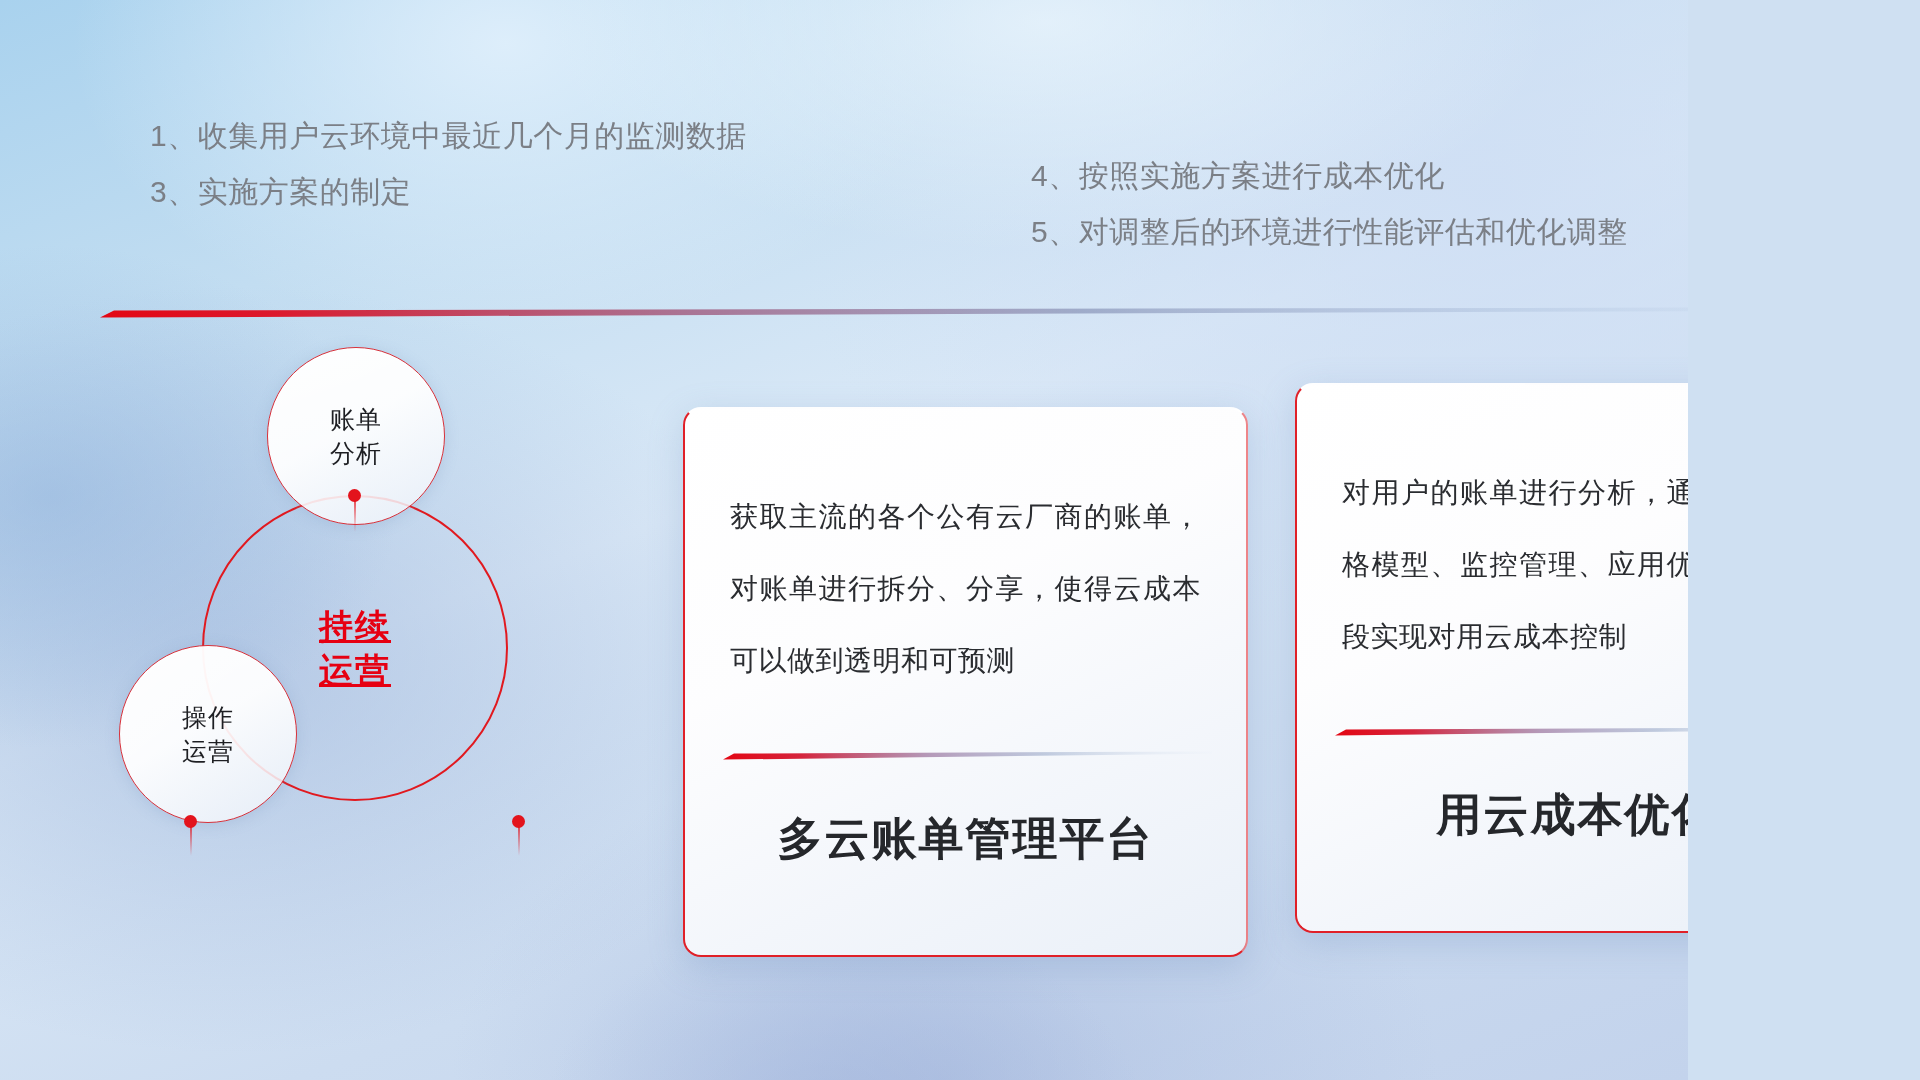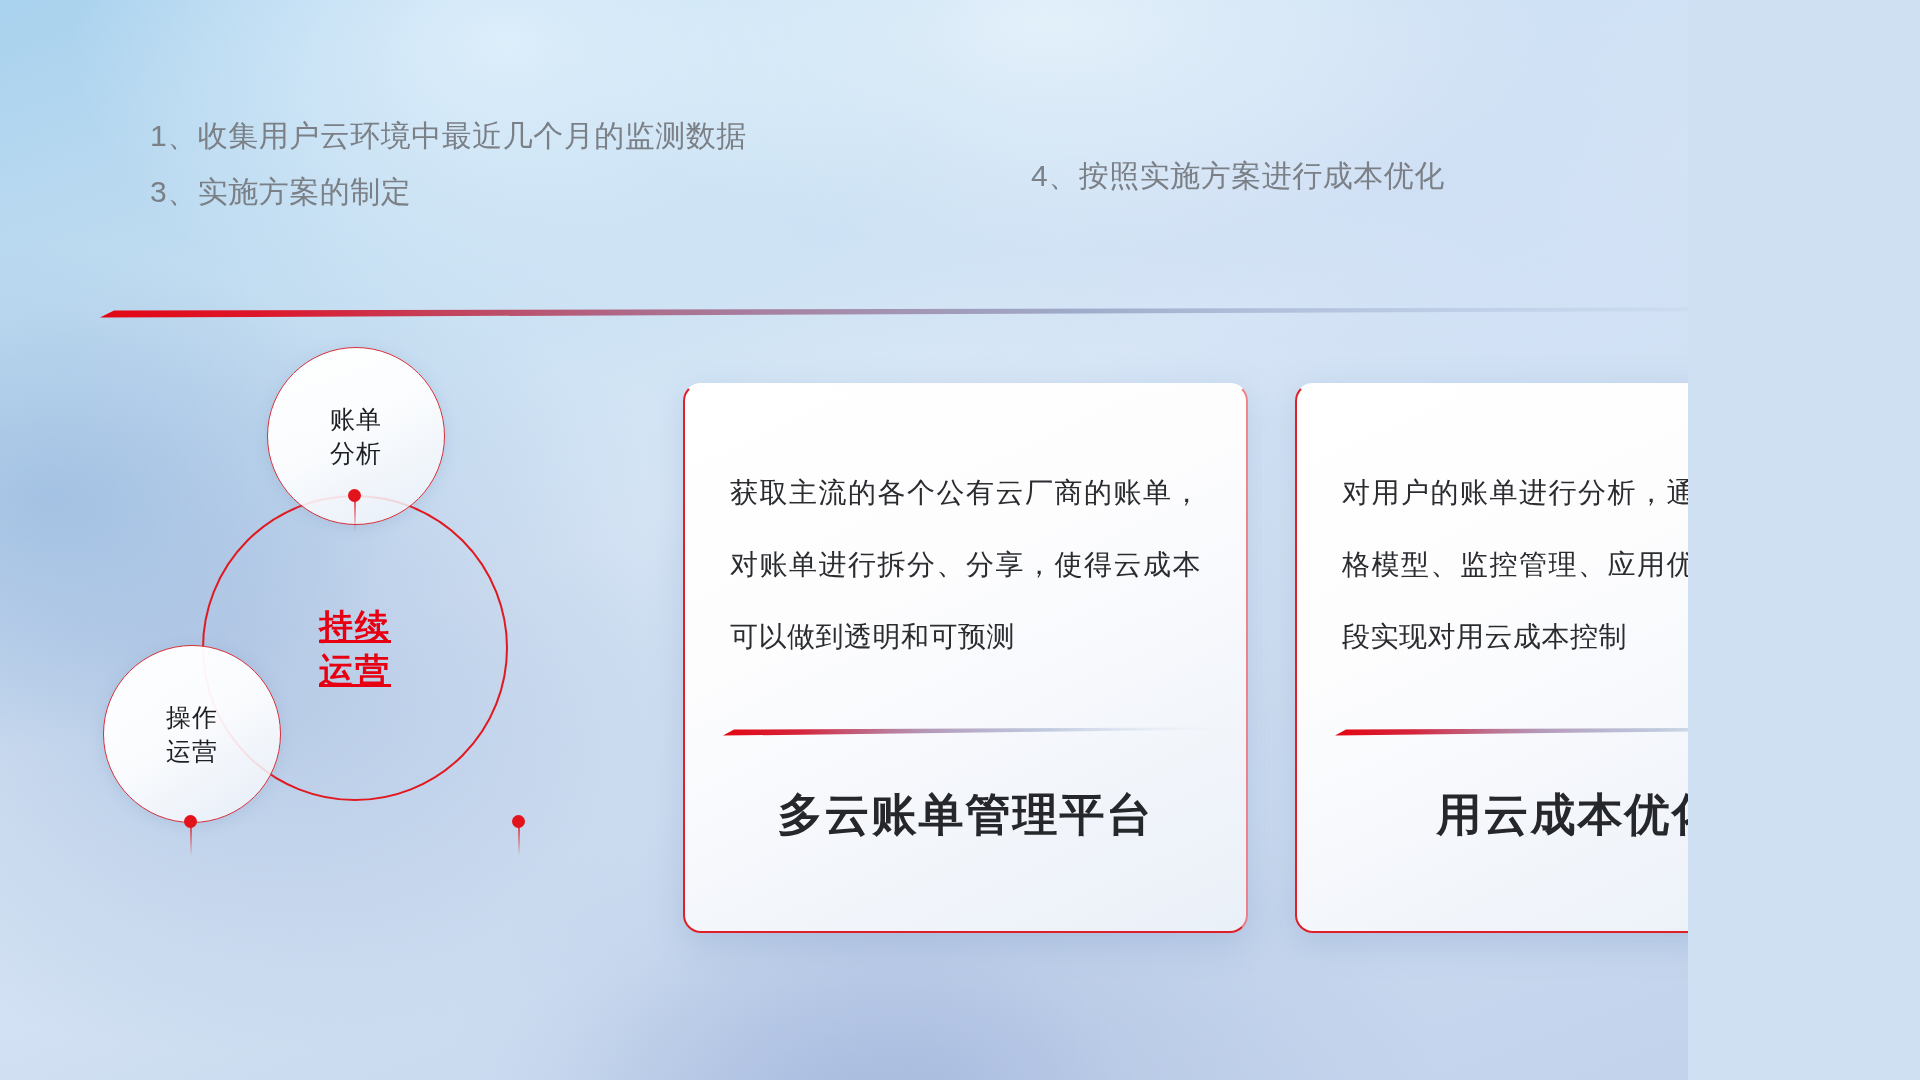--- a/index.html
+++ b/index.html
@@ -89,21 +89,21 @@
     text-align: center;
   }
   .lobe-label {
     font-size: 25px;
     line-height: 34px;
     font-weight: 400;
     color: #1e1f23;
     letter-spacing: 1px;
   }
   #lobe-top   { left: 172px; top: 2px;   width: 176px; height: 176px; }
-  #lobe-left  { left: 8px;   top: 300px; width: 176px; height: 176px; text-align: right; }
+  #lobe-left  { left: 24px;   top: 300px; width: 176px; height: 176px; text-align: right; }
   #lobe-right { left: 335px; top: 300px; width: 176px; height: 176px; }
 
   #ring {
     position: absolute;
     left: 107px;
     top: 150px;
     width: 306px;
     height: 306px;
     border-radius: 50%;
     border: 2.2px solid #e1191f;
@@ -153,21 +153,21 @@
     border-radius: 18px;
     box-sizing: border-box;
     border: 2px solid #e02028;
     border-top-color: rgba(255,255,255,0.9);
     border-right-color: rgba(224,32,40,0.55);
     background:
       linear-gradient(155deg, #ffffff 0%, #fdfdfe 38%, #f3f6fb 70%, #eaf0f8 100%);
     box-shadow: 0 10px 34px rgba(110,145,190,0.28);
     overflow: hidden;
   }
-  #card-1 { left: 683px; }
+  #card-1 { left: 683px; margin-top: 24px; }
   #card-2 { left: 1295px; }
 
   .card-body {
     position: absolute;
     left: 45px;
     right: 45px;
     top: 72px;
     font-size: 28px;
     line-height: 72px;
     color: #2a2c30;
@@ -201,20 +201,21 @@
 
   <div id="bullets">
 
     <div class="bullet-col" id="col-left">
       <div class="bullet-line">1、收集用户云环境中最近几个月的监测数据</div>
       <div class="bullet-line">3、实施方案的制定</div>
     </div>
 
     <div class="bullet-col" id="col-right">
       <div class="bullet-line">4、按照实施方案进行成本优化</div>
+      <div class="bullet-line">5、对调整后的环境进行性能评估和优化调整</div>
     </div>
   </div>
 
   <svg id="divider" viewBox="0 0 1790 11" preserveAspectRatio="none">
     <defs>
       <linearGradient id="divGrad" x1="0" y1="0" x2="1" y2="0">
         <stop offset="0" stop-color="#e30613" stop-opacity="1"></stop>
         <stop offset="0.10" stop-color="#dd1024" stop-opacity="0.95"></stop>
         <stop offset="0.33" stop-color="#9b4a70" stop-opacity="0.72"></stop>
         <stop offset="0.55" stop-color="#7b86ad" stop-opacity="0.60"></stop>

